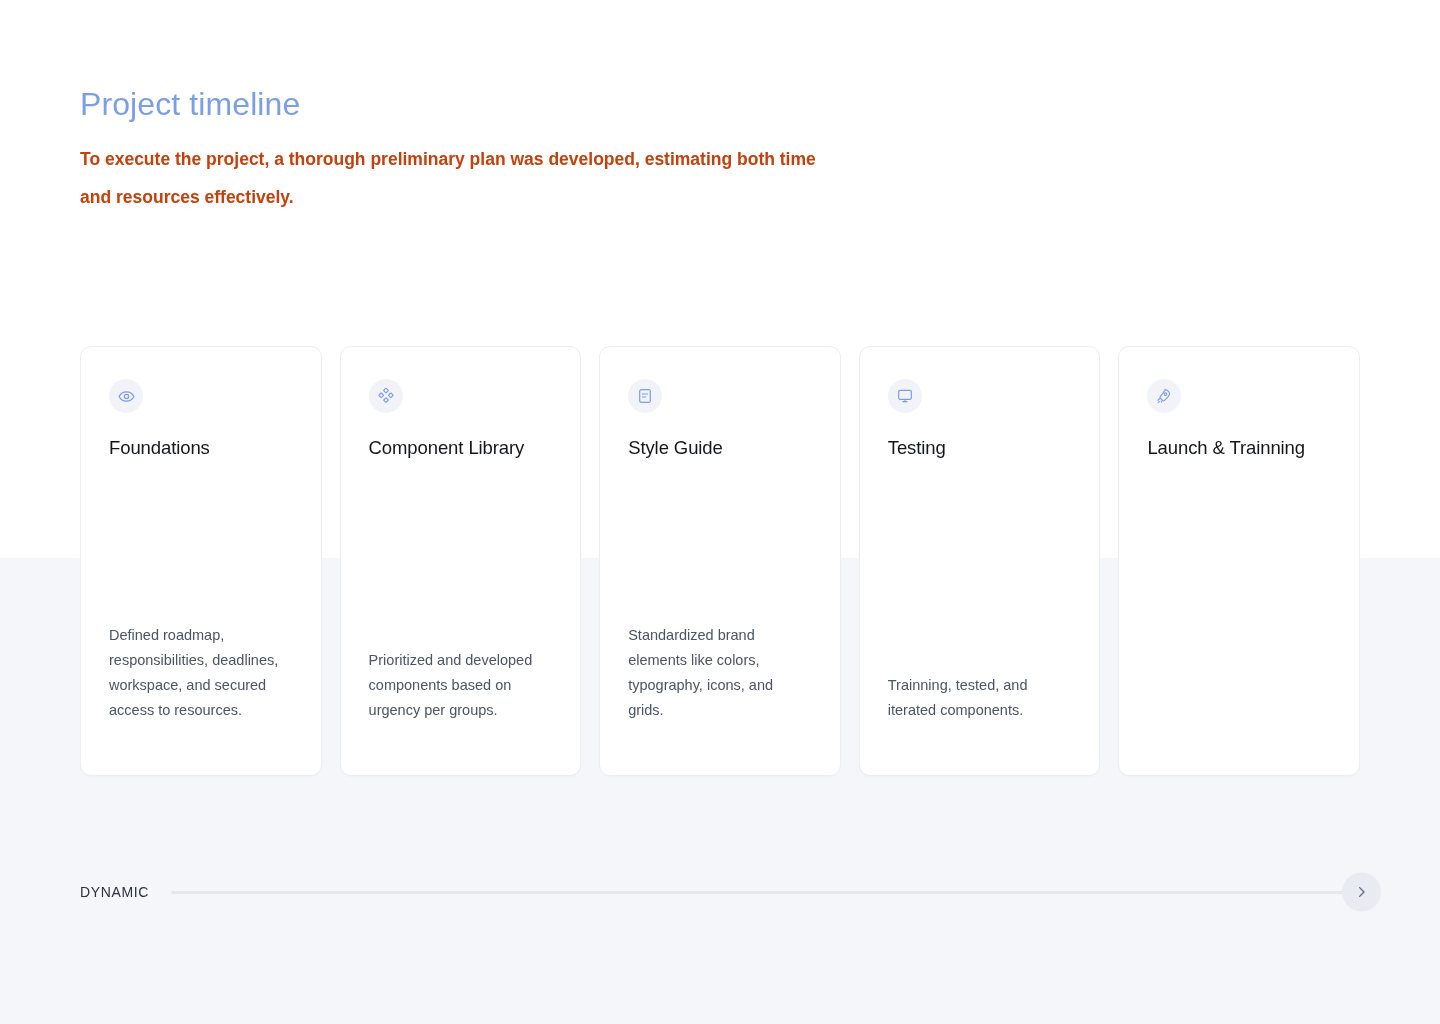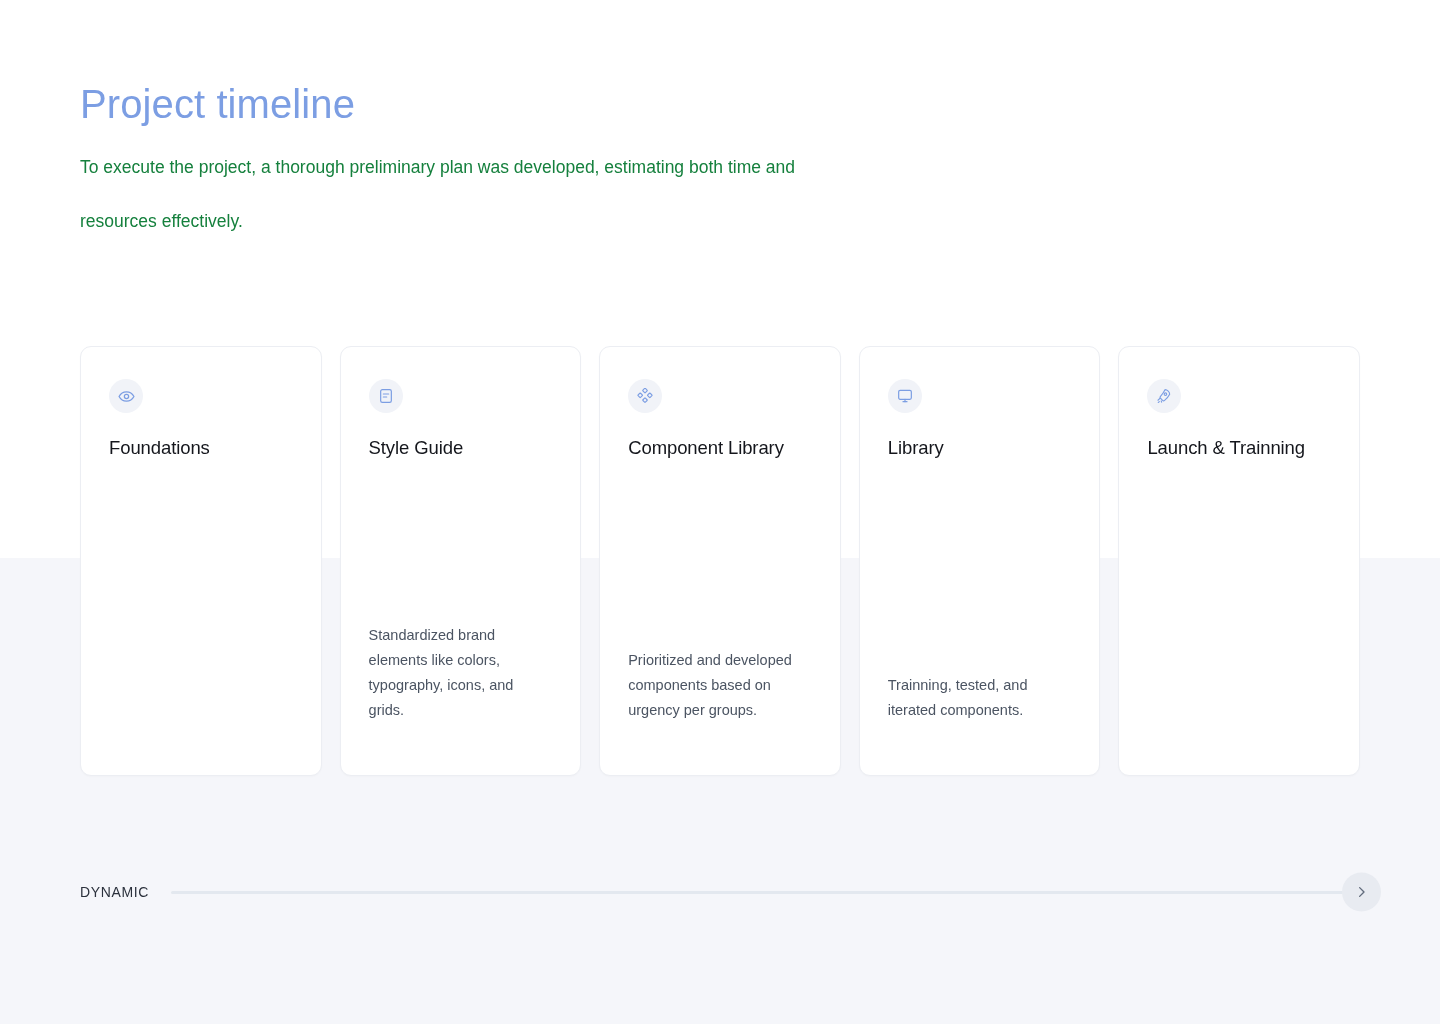--- a/index.html
+++ b/index.html
@@ -28,33 +28,33 @@
 
   
   .header {
     position: absolute;
     left: 80px;
     top: 82px;
     width: 800px;
   }
 
   .page-title {
-    font-size: 40px;
+    font-size: 32px;
     font-weight: 400;
     color: #7c9ee3;
     letter-spacing: 0.1px;
     line-height: 44px;
   }
 
   .page-subtitle {
     margin-top: 14px;
     font-size: 17.5px;
-    font-weight: 400;
-    color: #15803d;
-    line-height: 54px;
+    font-weight: 700;
+    color: #c2410c;
+    line-height: 38px;
     max-width: 740px;
   }
 
   
   .cards {
     position: absolute;
     left: 80px;
     top: 346px;
     width: 1280px;
     height: 430px;
@@ -170,58 +170,59 @@
 
   <div class="card">
     <span class="card-icon-wrap">
       <svg width="17" height="17" viewBox="0 0 24 24" fill="none" stroke="#7c9ee3" stroke-width="1.8" stroke-linecap="round" stroke-linejoin="round">
         <path d="M1.5 12S5 5.5 12 5.5 22.5 12 22.5 12 19 18.5 12 18.5 1.5 12 1.5 12z"></path>
         <circle cx="12" cy="12" r="3"></circle>
       </svg>
     </span>
     <div class="card-title">Foundations</div>
     <div class="card-spacer"></div>
-  </div>
-
-  <div class="card">
-    <span class="card-icon-wrap">
-      <svg width="16" height="16" viewBox="0 0 24 24" fill="none" stroke="#7c9ee3" stroke-width="1.8" stroke-linecap="round" stroke-linejoin="round">
-        <rect x="4" y="2.5" width="16" height="19" rx="2.5"></rect>
-        <line x1="8" y1="9" x2="16" y2="9"></line>
-        <line x1="8" y1="13.5" x2="13" y2="13.5"></line>
-      </svg>
-    </span>
-    <div class="card-title">Style Guide</div>
-    <div class="card-spacer"></div>
-    <div class="card-desc">Standardized brand elements like colors, typography, icons, and grids.</div>
+    <div class="card-desc">Defined roadmap, responsibilities, deadlines, workspace, and secured access to resources.</div>
   </div>
 
   <div class="card">
     <span class="card-icon-wrap">
       <svg width="16" height="16" viewBox="0 0 24 24" fill="none" stroke="#7c9ee3" stroke-width="1.7" stroke-linejoin="round">
         <rect x="9.4" y="1.2" width="5.2" height="5.2" rx="0.8" transform="rotate(45 12 3.8)"></rect>
         <rect x="2.2" y="8.4" width="5.2" height="5.2" rx="0.8" transform="rotate(45 4.8 11)"></rect>
         <rect x="16.6" y="8.4" width="5.2" height="5.2" rx="0.8" transform="rotate(45 19.2 11)"></rect>
         <rect x="9.4" y="15.6" width="5.2" height="5.2" rx="0.8" transform="rotate(45 12 18.2)"></rect>
       </svg>
     </span>
     <div class="card-title">Component Library</div>
     <div class="card-spacer"></div>
     <div class="card-desc">Prioritized and developed components based on urgency per groups.</div>
   </div>
 
   <div class="card">
     <span class="card-icon-wrap">
       <svg width="16" height="16" viewBox="0 0 24 24" fill="none" stroke="#7c9ee3" stroke-width="1.8" stroke-linecap="round" stroke-linejoin="round">
+        <rect x="4" y="2.5" width="16" height="19" rx="2.5"></rect>
+        <line x1="8" y1="9" x2="16" y2="9"></line>
+        <line x1="8" y1="13.5" x2="13" y2="13.5"></line>
+      </svg>
+    </span>
+    <div class="card-title">Style Guide</div>
+    <div class="card-spacer"></div>
+    <div class="card-desc">Standardized brand elements like colors, typography, icons, and grids.</div>
+  </div>
+
+  <div class="card">
+    <span class="card-icon-wrap">
+      <svg width="16" height="16" viewBox="0 0 24 24" fill="none" stroke="#7c9ee3" stroke-width="1.8" stroke-linecap="round" stroke-linejoin="round">
         <rect x="2.5" y="3.5" width="19" height="13.5" rx="2.2"></rect>
         <line x1="9" y1="20.5" x2="15" y2="20.5"></line>
         <line x1="12" y1="17" x2="12" y2="20.5"></line>
       </svg>
     </span>
-    <div class="card-title">Library</div>
+    <div class="card-title">Testing</div>
     <div class="card-spacer"></div>
     <div class="card-desc">Trainning, tested, and iterated components.</div>
   </div>
 
   <div class="card">
     <span class="card-icon-wrap">
       <svg width="16" height="16" viewBox="0 0 24 24" fill="none" stroke="#7c9ee3" stroke-width="1.7" stroke-linecap="round" stroke-linejoin="round">
         <path d="M14.5 2.5c3.5 0 7 3.5 7 7 0 0-2.5 5-8 9.5-1 .8-2.2.3-2.6-.5l-2.9-2.9c-.8-.4-1.3-1.6-.5-2.6C12 7.5 14.5 2.5 14.5 2.5z" transform="translate(-1 0)"></path>
         <circle cx="14.2" cy="9.2" r="1.9"></circle>
         <path d="M6.2 15.2 3 18.4 M5 20.5l-1.6 1.2 M8.4 21.3l-.6-1.9"></path>

